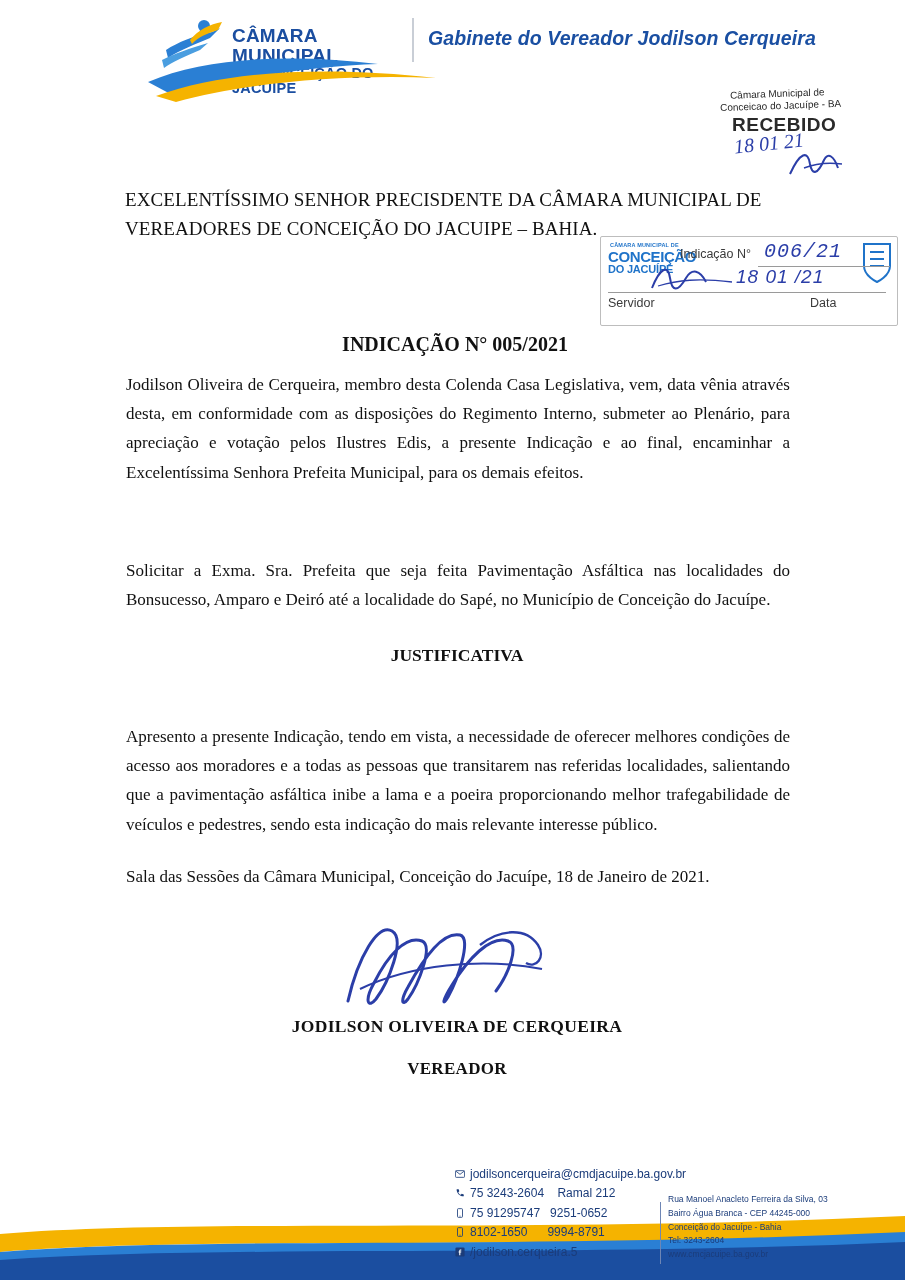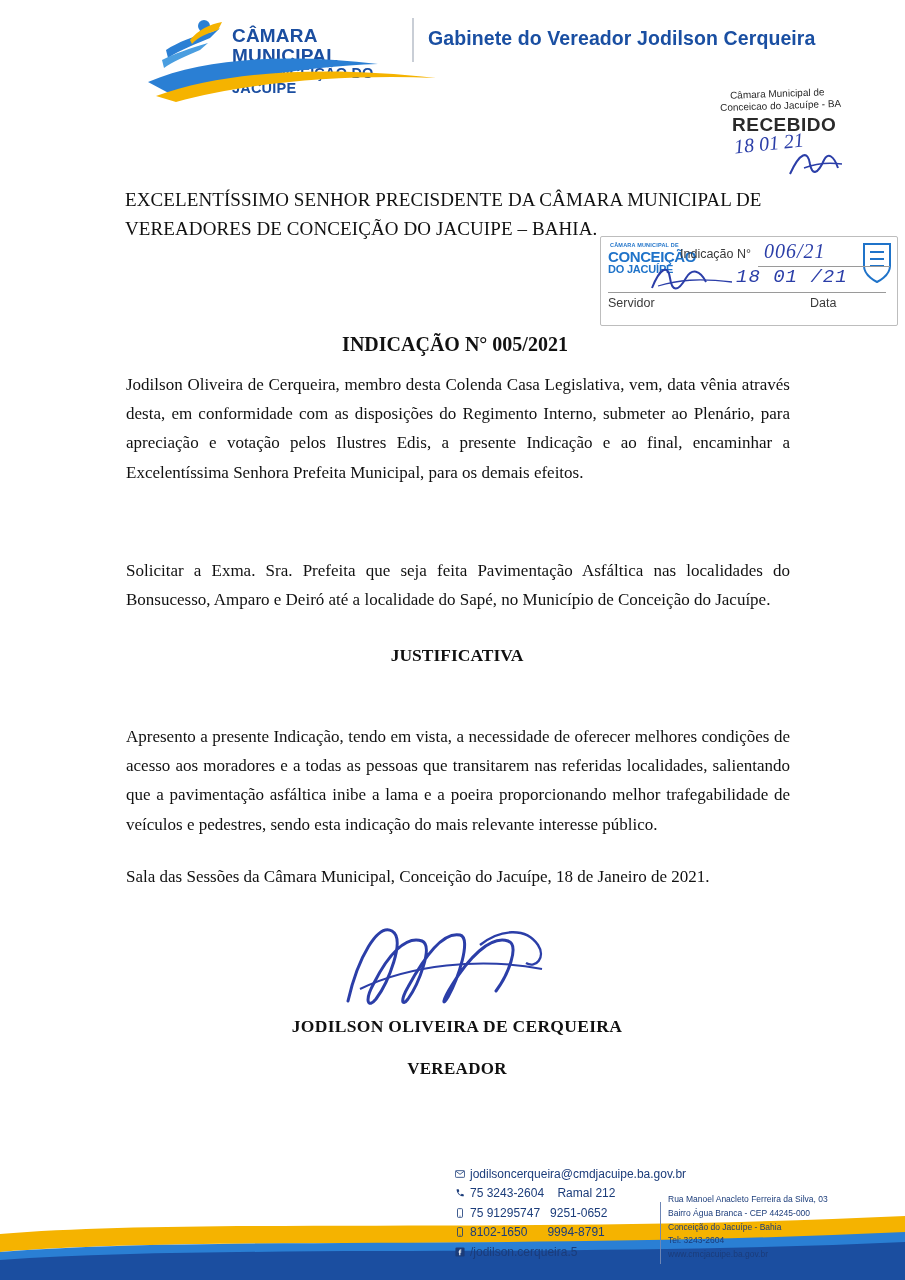--- a/index.html
+++ b/index.html
@@ -66,20 +66,21 @@
     background: #c9ced6;
   }
   .cabinet-title {
     position: absolute;
     left: 428px;
     top: 27px;
     font-family: "Liberation Sans", sans-serif;
     font-size: 19.5px;
     font-weight: bold;
     color: #1a4fa2;
+    font-style: italic;
     letter-spacing: 0.1px;
   }
   .swoosh {
     position: absolute;
     left: 148px;
     top: 52px;
     width: 290px;
     height: 50px;
   }
 
@@ -191,21 +192,21 @@
     left: 80px;
     top: 11px;
     font-family: "Liberation Sans", sans-serif;
     font-size: 12.5px;
     color: #3a3a3a;
   }
   .si-num {
     position: absolute;
     left: 164px;
     top: 4px;
-    font-family: Liberation Serif, serif;
+    font-family: Liberation Mono, monospace;
     font-size: 20px;
     color: #2b3ea8;
     font-style: italic;
     letter-spacing: 1px;
   }
   .si-rule1 {
     position: absolute;
     left: 158px;
     top: 30px;
     width: 132px;
@@ -234,21 +235,21 @@
     left: 8px;
     top: 56px;
     width: 278px;
     height: 1px;
     background: #9a9a9a;
   }
   .si-datevalue {
     position: absolute;
     left: 136px;
     top: 30px;
-    font-family: Liberation Mono, monospace;
+    font-family: Liberation Sans, sans-serif;
     font-size: 19px;
     color: #2b3ea8;
     font-style: italic;
     letter-spacing: 1px;
   }
   .si-sig {
     position: absolute;
     left: 48px;
     top: 26px;
     width: 90px;

